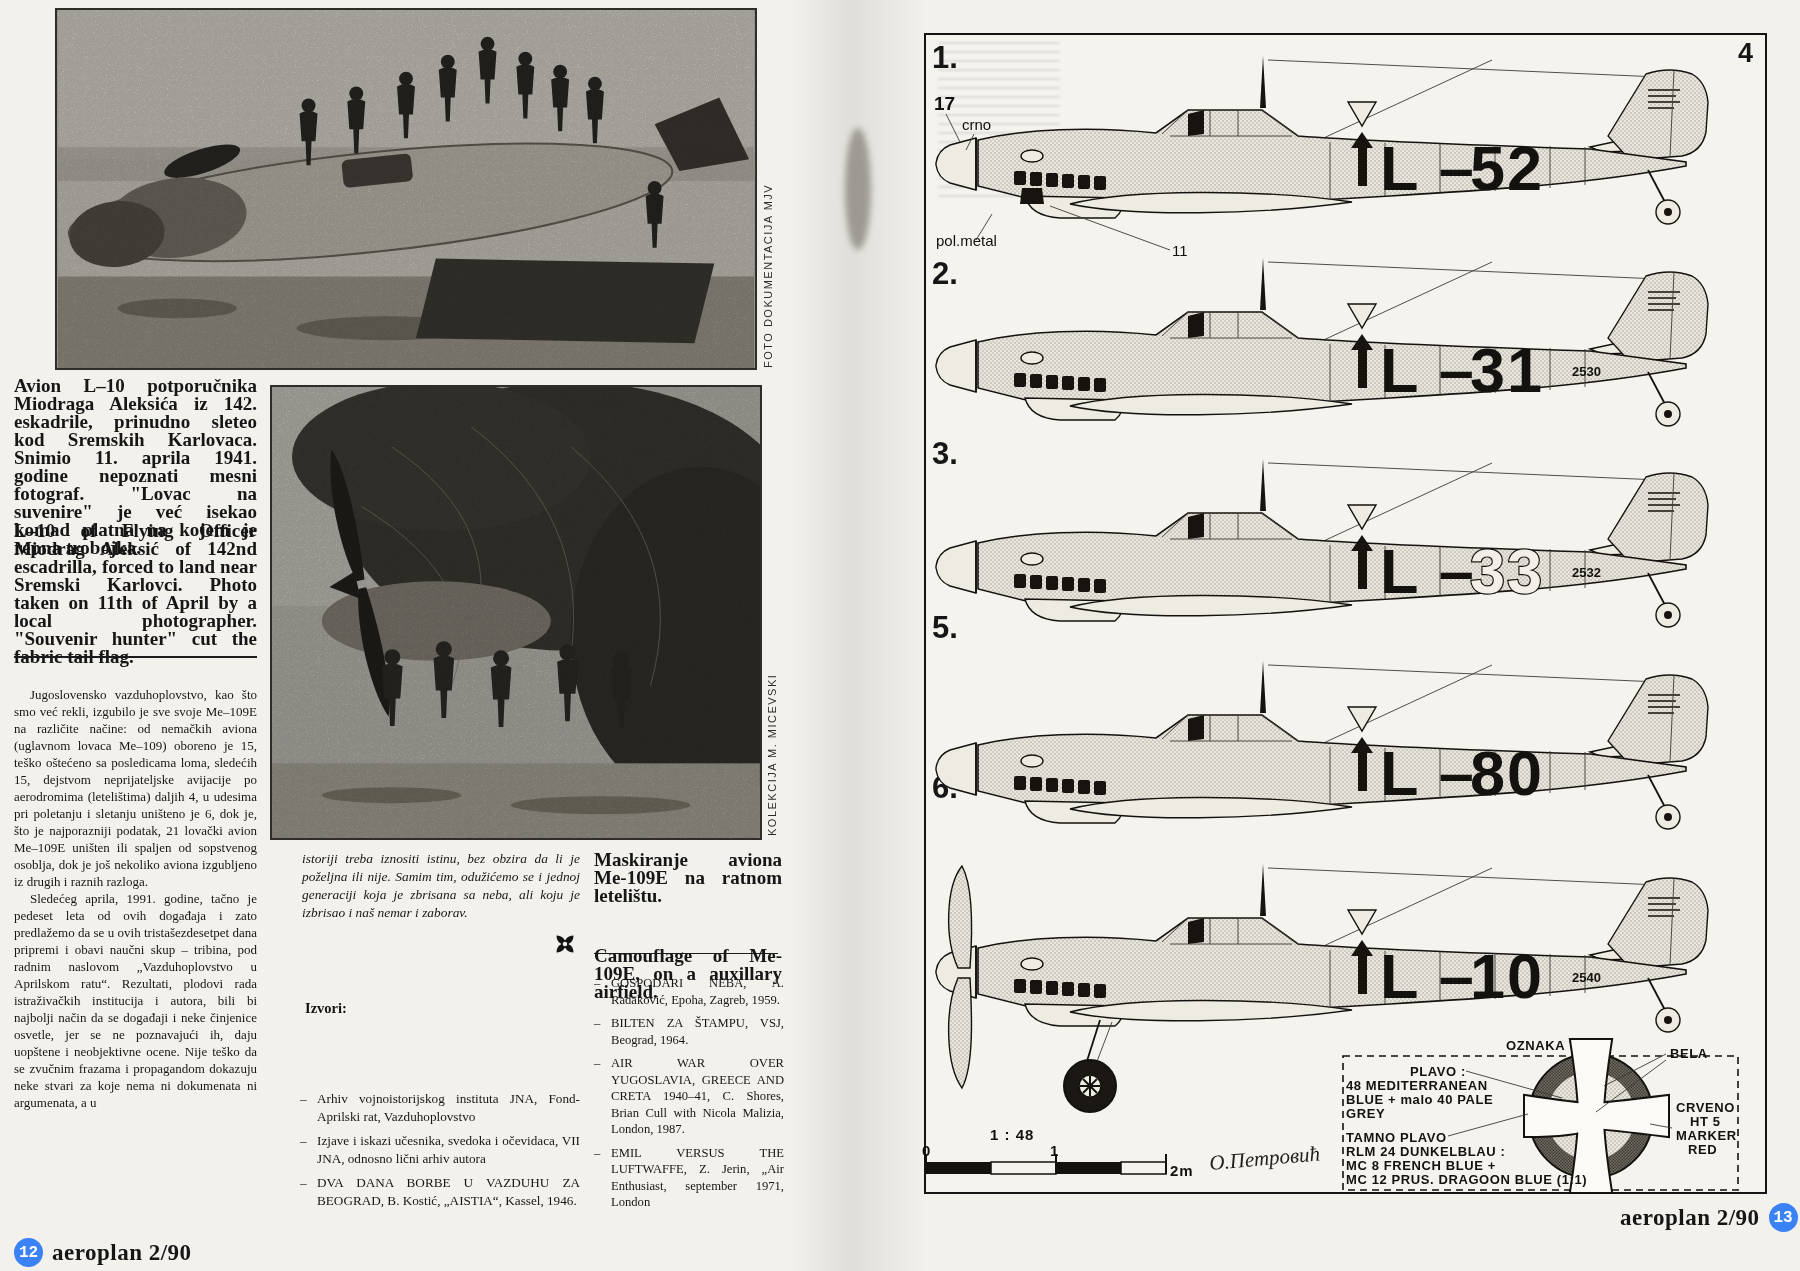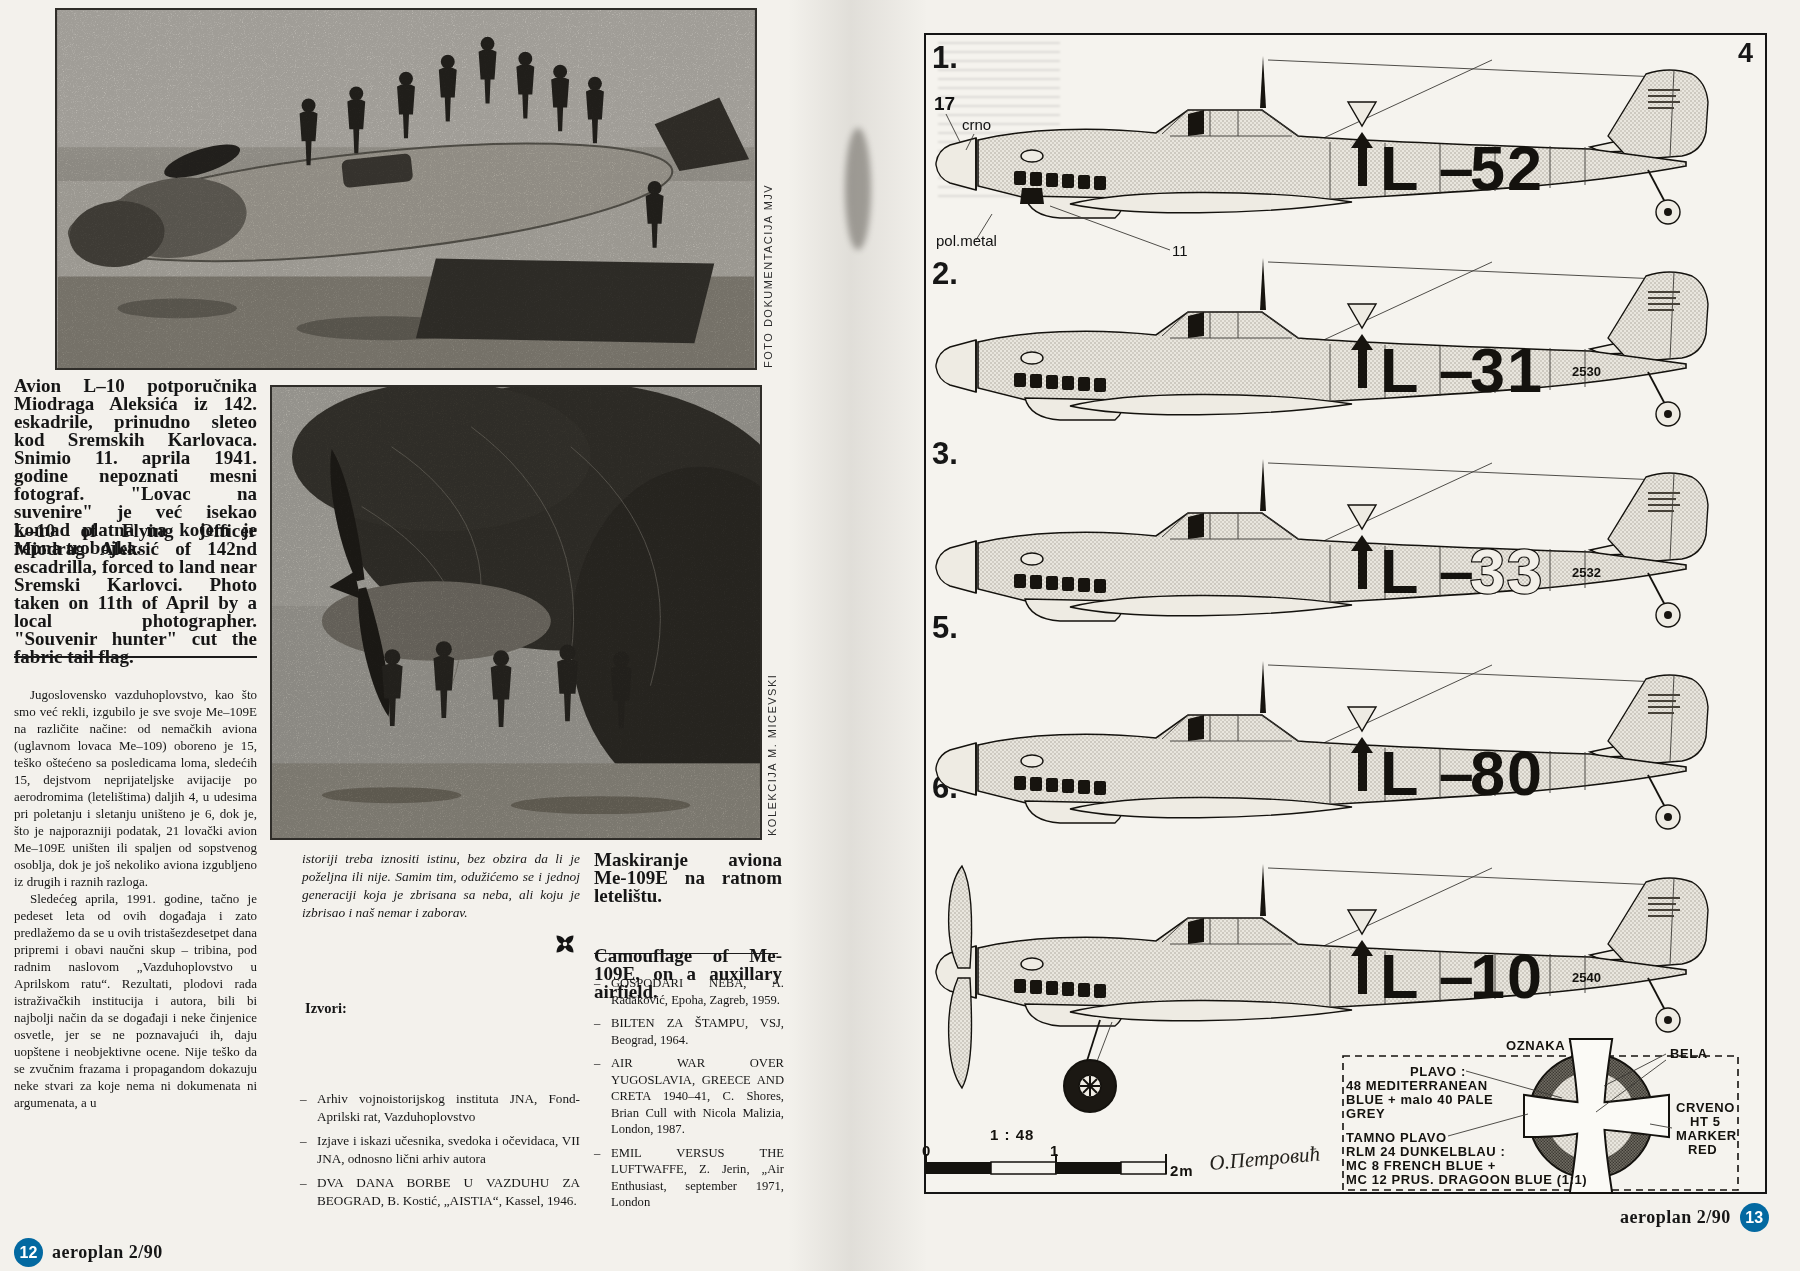--- a/index.html
+++ b/index.html
@@ -16,24 +16,24 @@
   .bodycol p{margin:0;}
   .bodycol p.ind{text-indent:16px;}
   .col2{font-size:13.4px;line-height:18px;text-align:justify;font-style:italic;}
   .src-head{font-weight:700;font-size:14.5px;margin:0;}
   ul.src{list-style:none;margin:0;padding:0;}
   ul.src li{position:relative;padding-left:17px;margin-bottom:7px;text-align:justify;}
   ul.src li::before{content:"–";position:absolute;left:0;top:0;}
   .src-l{font-size:13.2px;line-height:17.5px;}
   .src-r{font-size:12.6px;line-height:16.5px;}
   .footer{display:flex;align-items:center;gap:9px;font-family:"Liberation Serif",serif;}
-  .pgball{width:29px;height:29px;border-radius:50%;background:#0369a1;color:#fff;
-          font-family:Liberation Sans, sans-serif;font-weight:700;font-size:16px;
+  .pgball{width:29px;height:29px;border-radius:50%;background:#3b82f6;color:#fff;
+          font-family:Liberation Mono, monospace;font-weight:700;font-size:16px;
           display:flex;align-items:center;justify-content:center;}
-  .mag{font-weight:700;font-size:18px;letter-spacing:.5px;text-align:center;}
+  .mag{font-weight:700;font-size:23px;letter-spacing:.5px;text-align:center;}
   .gutter{background:linear-gradient(90deg,rgba(0,0,0,0),rgba(60,55,45,.10) 45%,rgba(0,0,0,0));}
   .smudge{background:#4a463f;border-radius:50%;filter:blur(3px);opacity:.45;}
   .bleed{background:repeating-linear-gradient(180deg,rgba(40,40,40,.22) 0 2px,transparent 2px 9px);
          filter:blur(1.2px);opacity:.55;}
   
   .plate-box{border:2px solid #151515;}
   .plate-num{font-family:"Liberation Sans",sans-serif;font-weight:700;font-size:27px;}
   .pnum{font-family:"Liberation Sans",sans-serif;font-weight:700;font-size:31px;}
   svg text{user-select:none;}
   .codeL,.codeN{font-family:"Liberation Sans",sans-serif;font-weight:700;font-size:63px;

